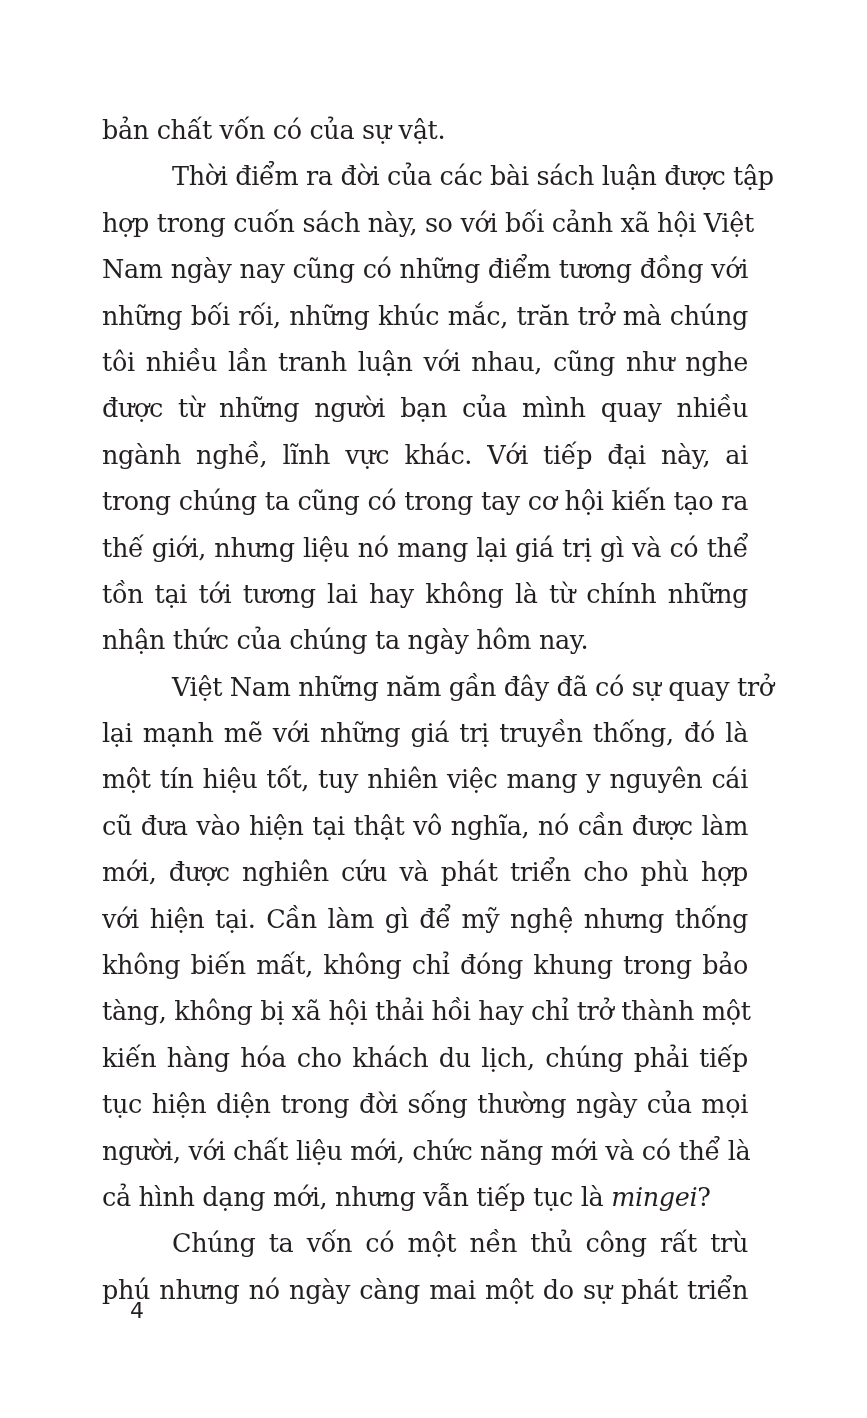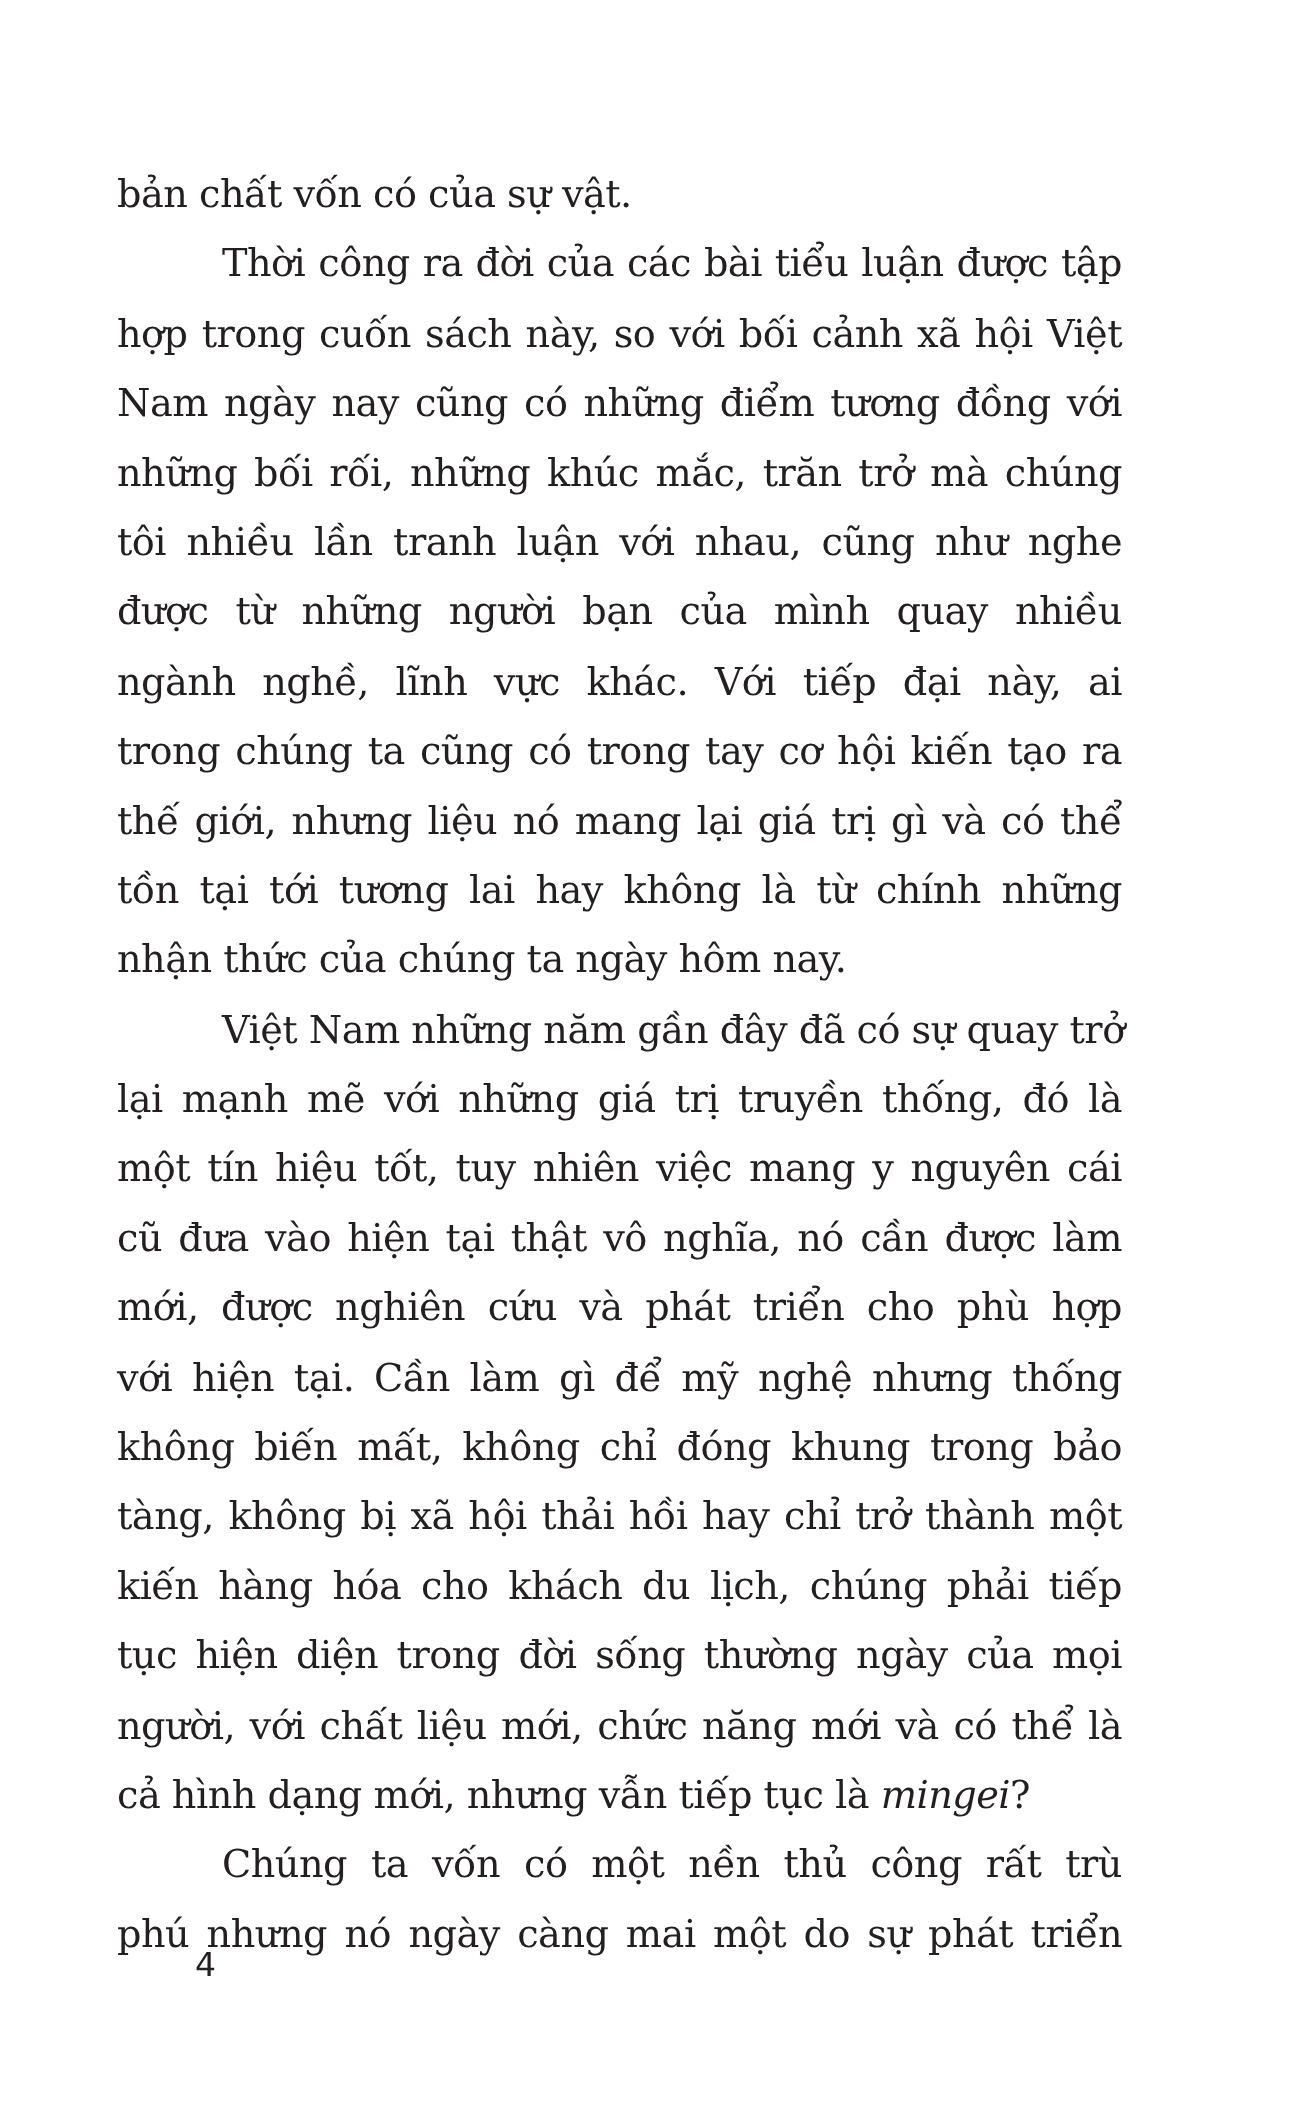--- a/index.html
+++ b/index.html
@@ -28,20 +28,21 @@
       text-align: justify;
     }
     .line {
       display: block;
       white-space: nowrap;
       text-align: justify;
       text-align-last: justify;
       height: 46.4px;
       overflow: visible;
       letter-spacing: -0.35px;
+      margin-left: 24px;
     }
     .line.last {
       text-align-last: left;
     }
     .line.indent {
       padding-left: 70px;
     }
     .page-number {
       position: absolute;
       left: 130px;
@@ -55,21 +56,21 @@
 </head>
 <body>
 
 <div class="page">
 
   <p class="para">
     <span class="line last">bản chất vốn có của sự vật.</span>
   </p>
 
   <p class="para">
-    <span class="line indent">Thời công ra đời của các bài tiểu luận được tập</span>
+    <span class="line indent">Thời điểm ra đời của các bài sách luận được tập</span>
     <span class="line">hợp trong cuốn sách này, so với bối cảnh xã hội Việt</span>
     <span class="line">Nam ngày nay cũng có những điểm tương đồng với</span>
     <span class="line">những bối rối, những khúc mắc, trăn trở mà chúng</span>
     <span class="line">tôi nhiều lần tranh luận với nhau, cũng như nghe</span>
     <span class="line">được từ những người bạn của mình quay nhiều</span>
     <span class="line">ngành nghề, lĩnh vực khác. Với tiếp đại này, ai</span>
     <span class="line">trong chúng ta cũng có trong tay cơ hội kiến tạo ra</span>
     <span class="line">thế giới, nhưng liệu nó mang lại giá trị gì và có thể</span>
     <span class="line">tồn tại tới tương lai hay không là từ chính những</span>
     <span class="line last">nhận thức của chúng ta ngày hôm nay.</span>

